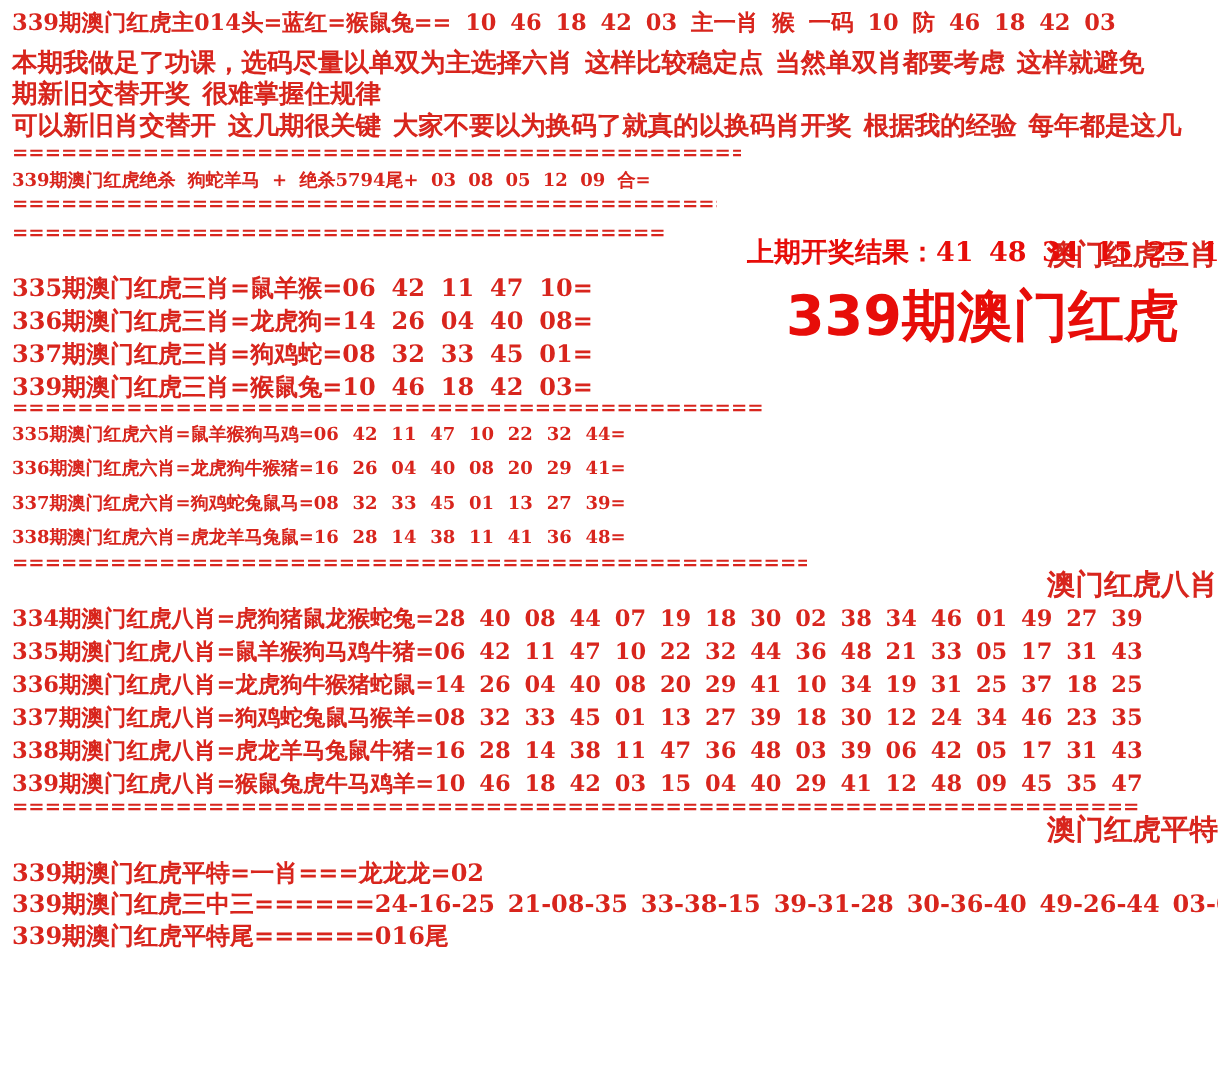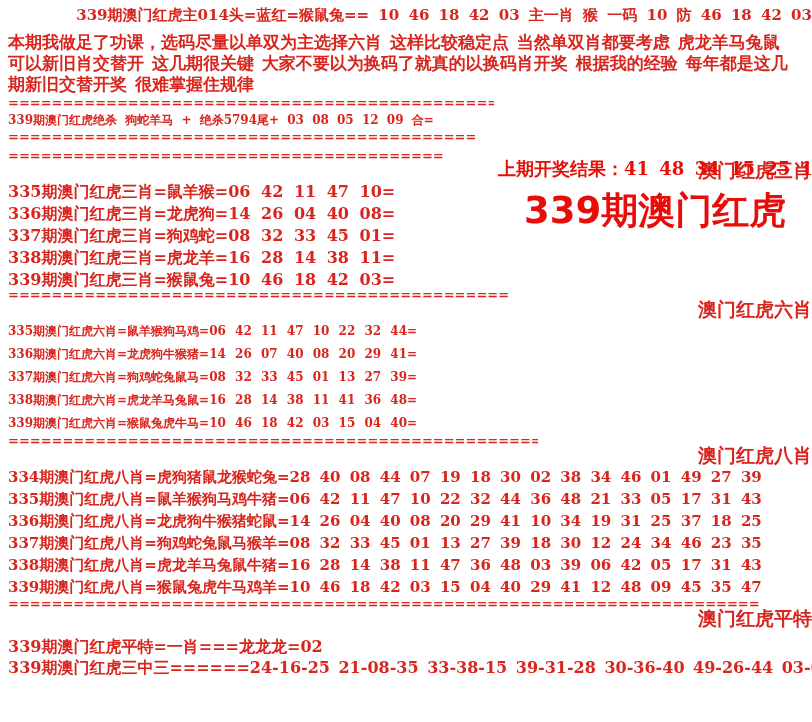--- a/index.html
+++ b/index.html
@@ -15,21 +15,21 @@
   .page{
     position:relative;
     width:804px;height:716px;
     padding:6px 0 0 8px;
     color:var(--red);
     font-family:"DejaVu Serif","Liberation Serif",serif;
     font-weight:bold;
     -webkit-font-smoothing:antialiased;
   }
   .line{white-space:nowrap;}
-  .top-line{font-size:15px;line-height:18px;word-spacing:4px;text-align:right;}
+  .top-line{font-size:15px;line-height:18px;word-spacing:4px;}
   .intro{margin-top:8px;}
   .intro .intro-line{font-size:17px;line-height:21px;word-spacing:2px;}
   .divider{
     font-size:13px;line-height:8px;height:9px;
     overflow:hidden;white-space:nowrap;
     letter-spacing:0;
   }
   .d1{margin-top:4px;width:486px;}
   .juesha-line{margin-top:3px;font-size:12px;line-height:19px;word-spacing:4px;}
   .d2{margin-top:3px;width:470px;}
@@ -64,53 +64,50 @@
   }
 </style>
 </head>
 <body>
 
 <div class="page">
 
   <div class="line top-line">339期澳门红虎主014头=蓝红=猴鼠兔==  10 46 18 42 03 主一肖 猴  一码 10 防 46 18 42 03</div>
 
   <div class="intro">
-    <div class="line intro-line">本期我做足了功课，选码尽量以单双为主选择六肖 这样比较稳定点 当然单双肖都要考虑 虎龙羊马兔鼠</div>
+    <div class="line intro-line">本期我做足了功课，选码尽量以单双为主选择六肖 这样比较稳定点 当然单双肖都要考虑 这样就避免</div>
+    <div class="line intro-line">期新旧交替开奖 很难掌握住规律</div>
     <div class="line intro-line">可以新旧肖交替开 这几期很关键 大家不要以为换码了就真的以换码肖开奖 根据我的经验 每年都是这几</div>
-    <div class="line intro-line">期新旧交替开奖 很难掌握住规律</div>
   </div>
 
   <div class="divider d1">====================================================================================================</div>
 
   <div class="line juesha-line">339期澳门红虎绝杀 狗蛇羊马 + 绝杀5794尾+ 03 08 05 12 09 合=</div>
 
   <div class="divider d2">====================================================================================================</div>
   <div class="divider d3">====================================================================================================</div>
 
   <div class="section sec-sanxiao">
     <div class="section-title">澳门红虎三肖</div>
     <div class="rows">
       <div class="row">335期澳门红虎三肖=鼠羊猴=06 42 11 47 10=</div>
       <div class="row">336期澳门红虎三肖=龙虎狗=14 26 04 40 08=</div>
       <div class="row">337期澳门红虎三肖=狗鸡蛇=08 32 33 45 01=</div>
-      <div class="row">338期澳门红虎三肖=虎龙羊=16 28 14 38 11=</div>
       <div class="row">339期澳门红虎三肖=猴鼠兔=10 46 18 42 03=</div>
     </div>
   </div>
 
   <div class="divider d4">====================================================================================================</div>
 
   <div class="section sec-liuxiao">
-    <div class="section-title">澳门红虎六肖</div>
     <div class="rows">
       <div class="row">335期澳门红虎六肖=鼠羊猴狗马鸡=06 42 11 47 10 22 32 44=</div>
-      <div class="row">336期澳门红虎六肖=龙虎狗牛猴猪=14 26 07 40 08 20 29 41=</div>
+      <div class="row">336期澳门红虎六肖=龙虎狗牛猴猪=16 26 04 40 08 20 29 41=</div>
       <div class="row">337期澳门红虎六肖=狗鸡蛇兔鼠马=08 32 33 45 01 13 27 39=</div>
       <div class="row">338期澳门红虎六肖=虎龙羊马兔鼠=16 28 14 38 11 41 36 48=</div>
-      <div class="row">339期澳门红虎六肖=猴鼠兔虎牛马=10 46 18 42 03 15 04 40=</div>
     </div>
   </div>
 
   <div class="divider d5">====================================================================================================</div>
 
   <div class="section sec-baxiao">
     <div class="section-title">澳门红虎八肖</div>
     <div class="rows">
       <div class="row">334期澳门红虎八肖=虎狗猪鼠龙猴蛇兔=28 40 08 44 07 19 18 30 02 38 34 46 01 49 27 39</div>
       <div class="row">335期澳门红虎八肖=鼠羊猴狗马鸡牛猪=06 42 11 47 10 22 32 44 36 48 21 33 05 17 31 43</div>
@@ -121,20 +118,21 @@
     </div>
   </div>
 
   <div class="divider d6">====================================================================================================</div>
 
   <div class="section sec-pingte">
     <div class="section-title">澳门红虎平特</div>
     <div class="rows">
       <div class="row">339期澳门红虎平特=一肖===龙龙龙=02</div>
       <div class="row">339期澳门红虎三中三======24-16-25 21-08-35 33-38-15 39-31-28 30-36-40 49-26-44 03-04-07 48-10-37</div>
+      <div class="row">339期澳门红虎平特尾======016尾</div>
     </div>
   </div>
 
   <div class="right-panel">
     <div class="line last-draw">
       <span>上期开奖结果：</span><span>41 48 34 15 25 10+08</span>
     </div>
     <div class="big-title">339期澳门红虎</div>
   </div>
 

